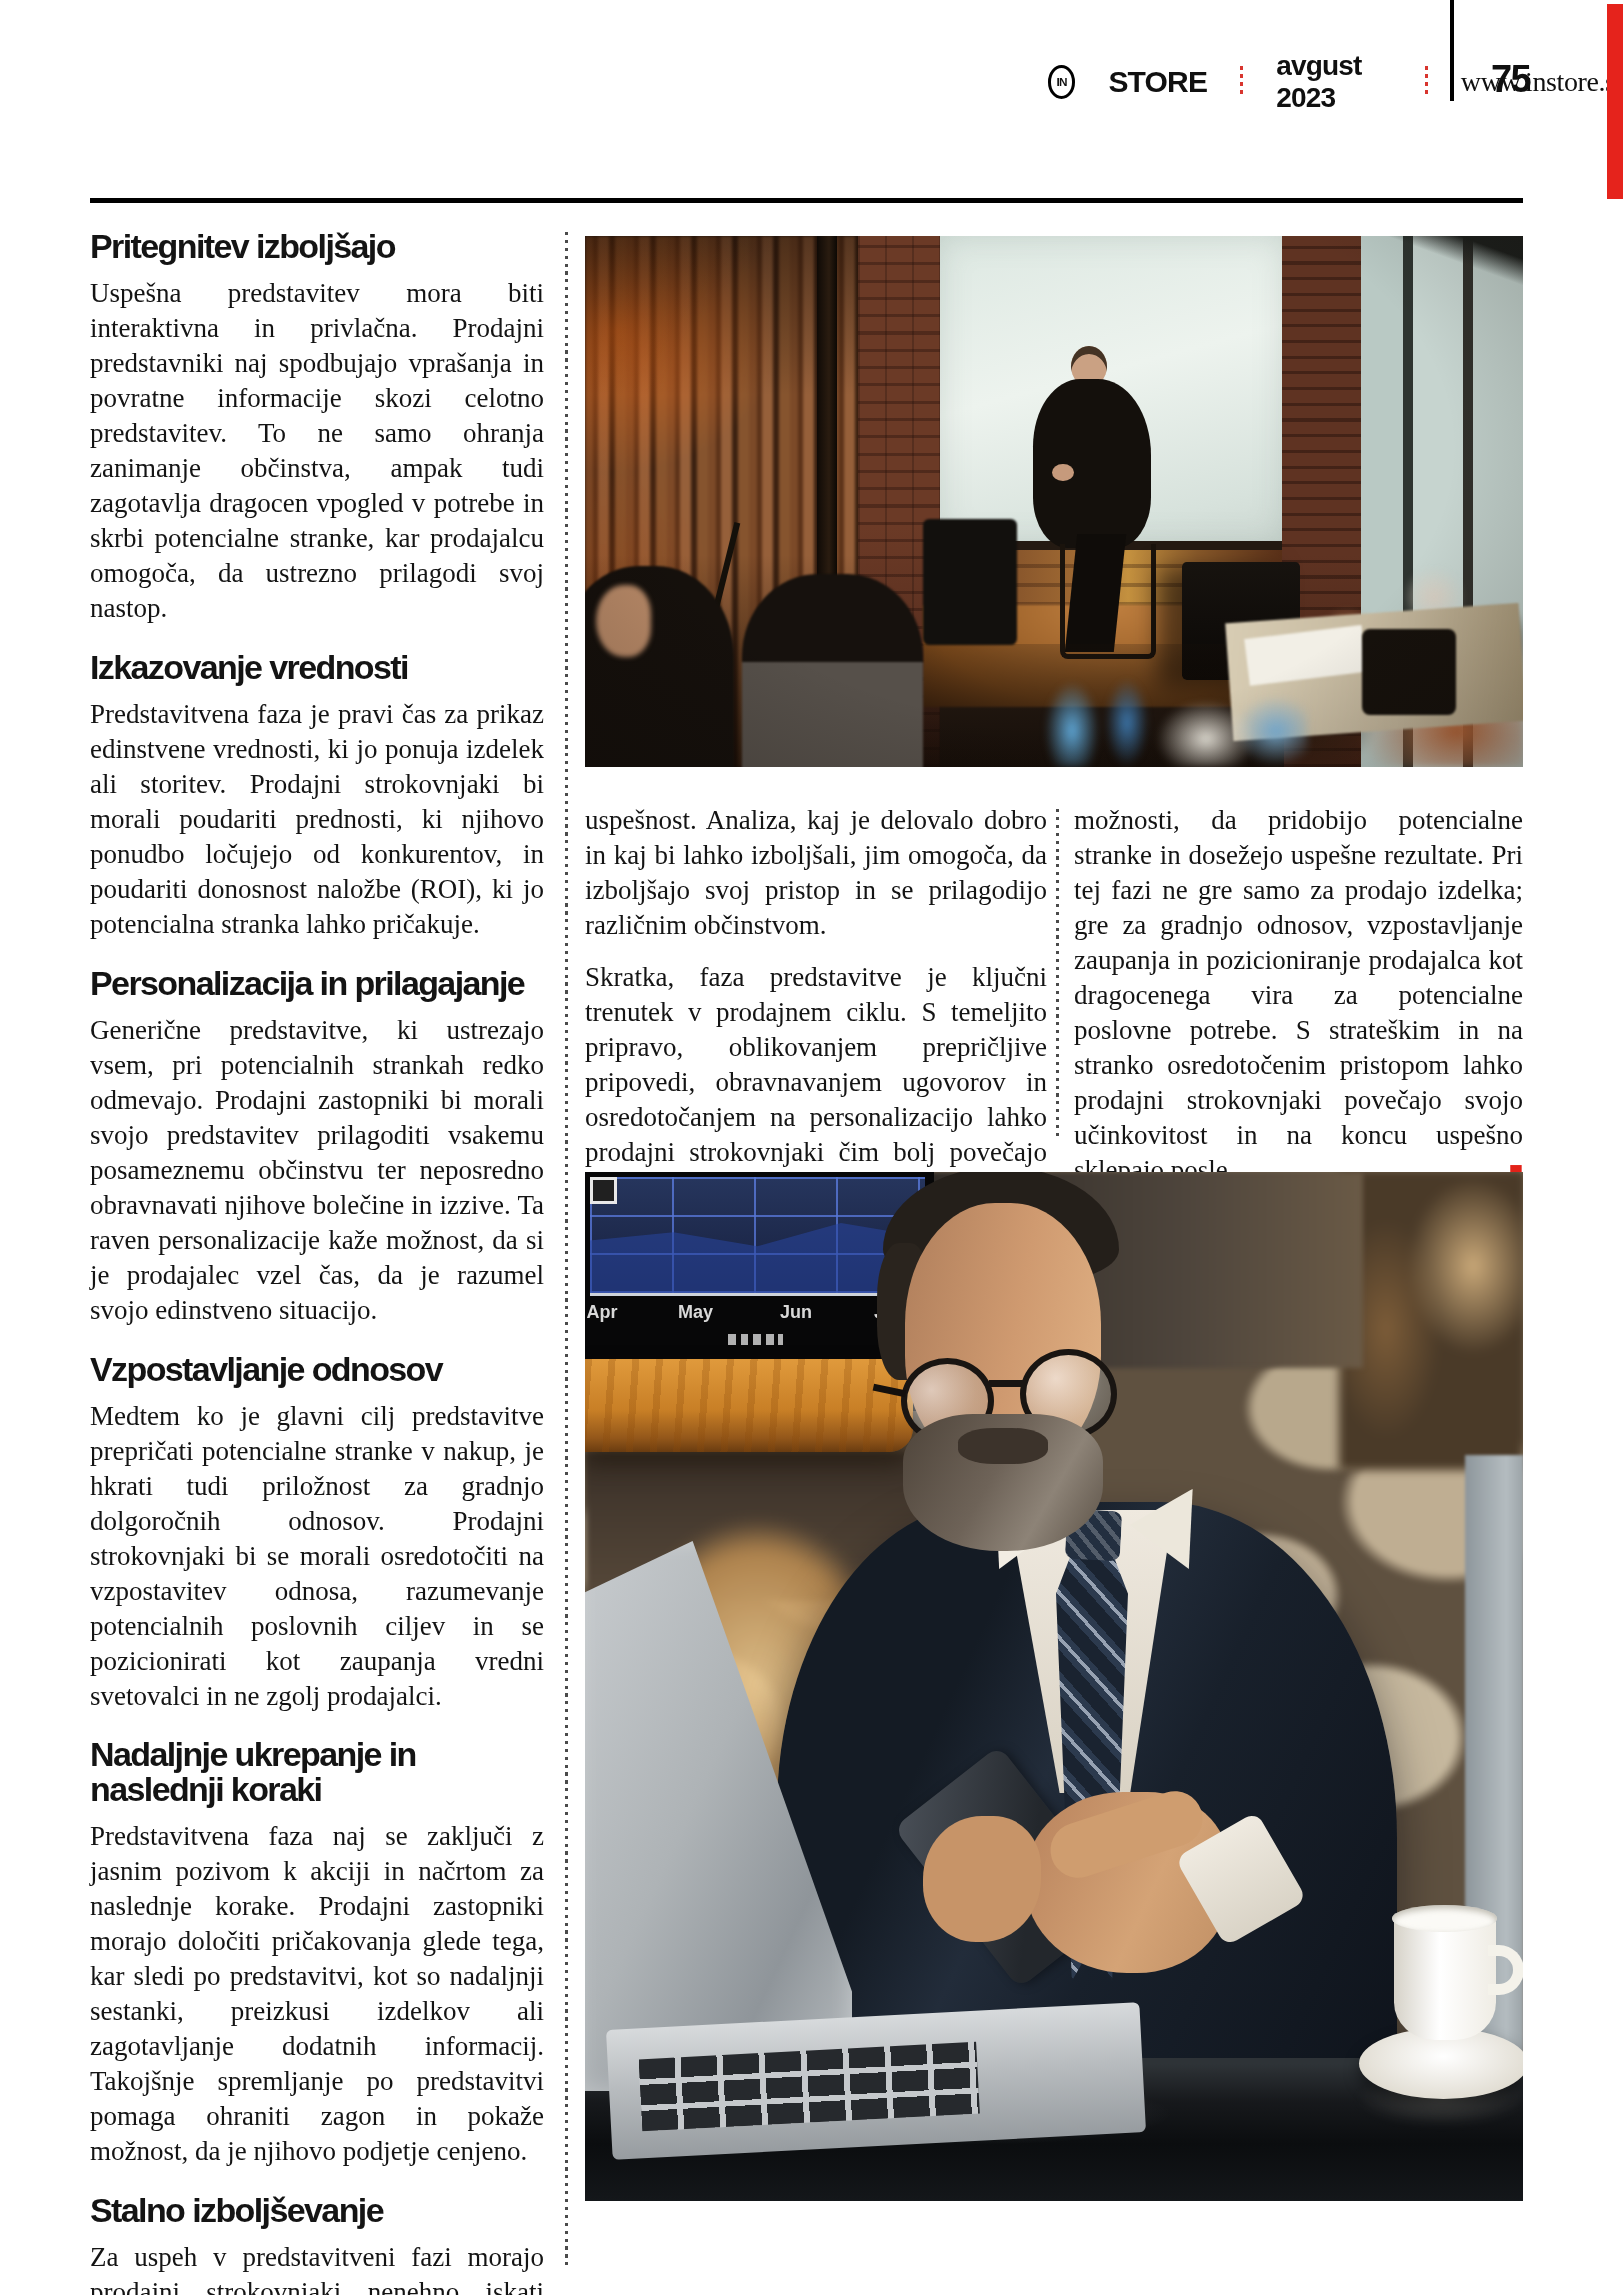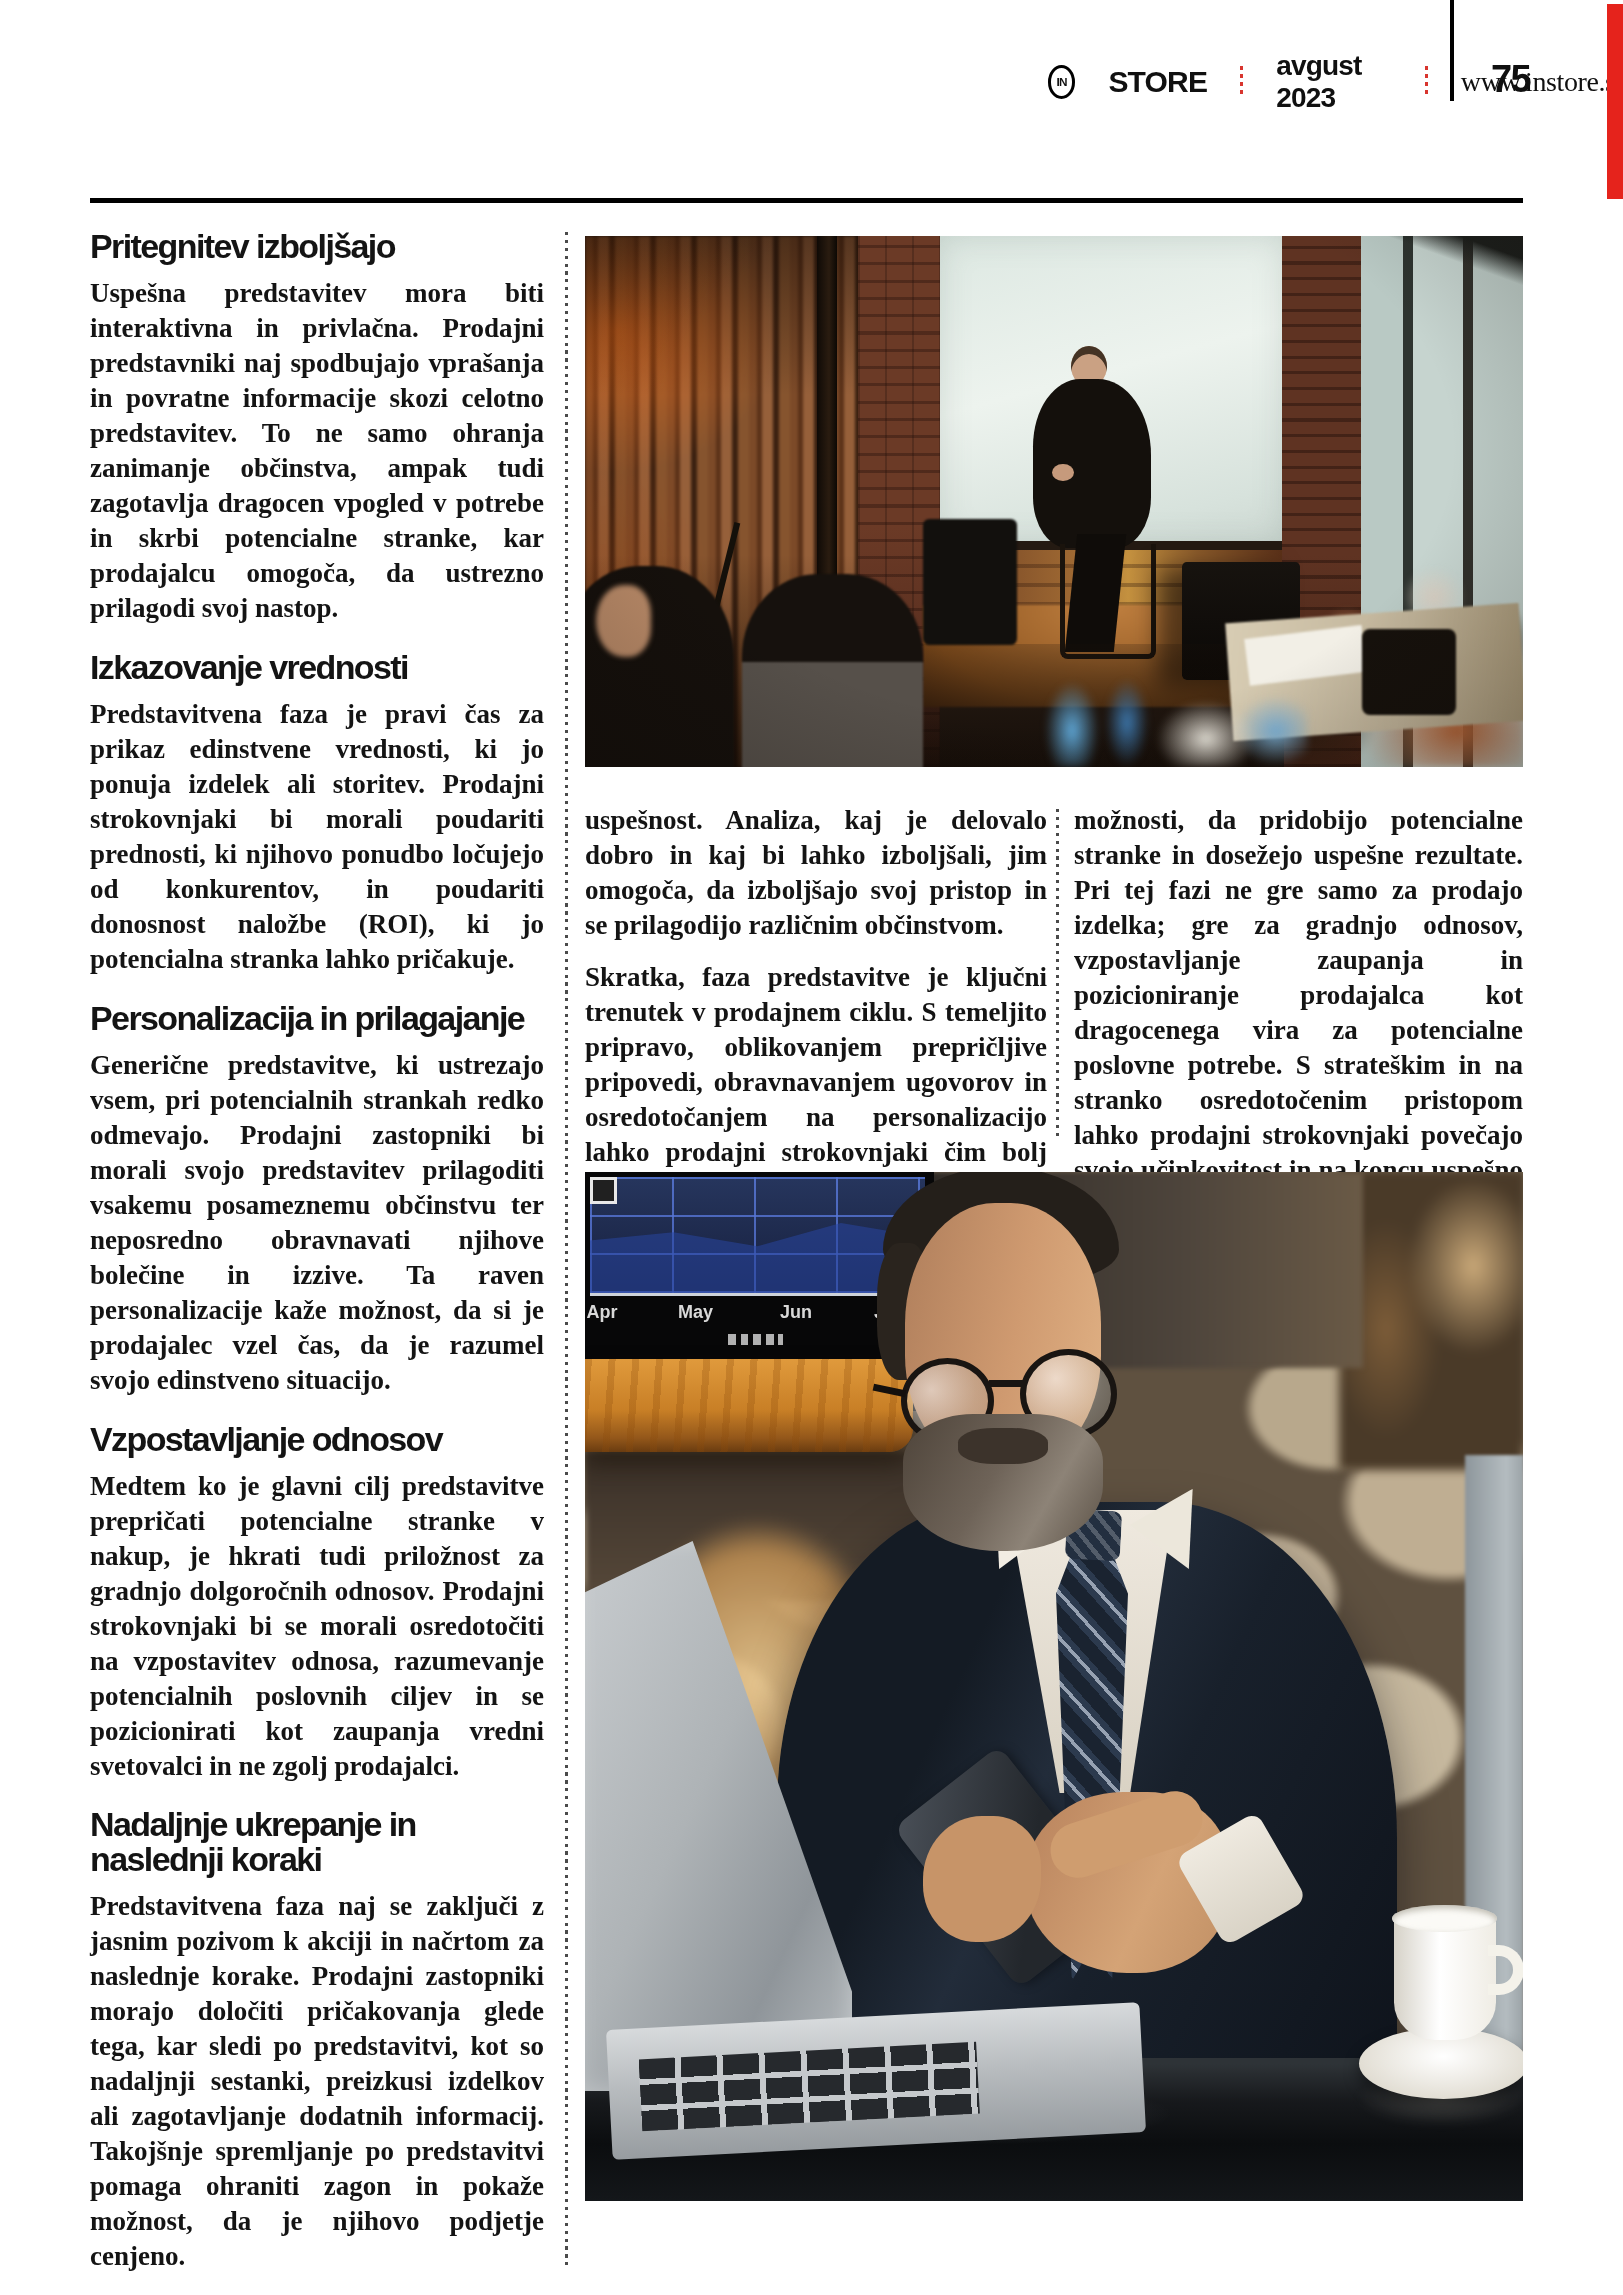--- a/index.html
+++ b/index.html
@@ -27,21 +27,21 @@
   #vdots-2{left:1056px;top:809px;height:330px;}
 
   
   .col{position:absolute;}
   #col1{left:90px;top:229px;width:454px;}
   #col2{left:585px;top:803px;width:462px;}
   #col3{left:1074px;top:803px;width:449px;}
   .sec-h{font-family:"Liberation Sans",sans-serif;font-weight:700;font-size:34px;line-height:1.02;
          letter-spacing:-1.6px;color:#141414;margin:23.6px 0 12.6px 0;}
   .sec-h:first-child{margin-top:0;}
-  .body-par{font-size:27px;line-height:35px;text-align:justify;margin:0 0 4.7px 0;color:#141414;font-weight:bold;}
+  .body-par{font-size:27px;line-height:35px;text-align:justify;margin:0 0 4.7px 0;color:#141414;}
   .body-par + .body-par{margin-top:17.3px;}
   .endmark{float:right;color:#e32219;font-size:23.6px;line-height:35px;}
 
   
   .photo{position:absolute;overflow:hidden;}
   .photo *{position:absolute;}
   #photo1{left:585px;top:236px;width:938px;height:531px;background:#2c2018;}
   #photo2{left:585px;top:1172px;width:938px;height:1029px;background:#8a7a62;}
 
   
@@ -254,20 +254,21 @@
   <h2 class="sec-h">Pritegnitev izboljšajo</h2>
   <p class="body-par">Uspešna predstavitev mora biti interaktivna in privlačna. Prodajni predstavniki naj spodbujajo vprašanja in povratne informacije skozi celotno predstavitev. To ne samo ohranja zanimanje občinstva, ampak tudi zagotavlja dragocen vpogled v potrebe in skrbi potencialne stranke, kar prodajalcu omogoča, da ustrezno prilagodi svoj nastop.</p>
   <h2 class="sec-h">Izkazovanje vrednosti</h2>
   <p class="body-par">Predstavitvena faza je pravi čas za prikaz edinstvene vrednosti, ki jo ponuja izdelek ali storitev. Prodajni strokovnjaki bi morali poudariti prednosti, ki njihovo ponudbo ločujejo od konkurentov, in poudariti donosnost naložbe (ROI), ki jo potencialna stranka lahko pričakuje.</p>
   <h2 class="sec-h">Personalizacija in prilagajanje</h2>
   <p class="body-par">Generične predstavitve, ki ustrezajo vsem, pri potencialnih strankah redko odmevajo. Prodajni zastopniki bi morali svojo predstavitev prilagoditi vsakemu posameznemu občinstvu ter neposredno obravnavati njihove bolečine in izzive. Ta raven personalizacije kaže možnost, da si je prodajalec vzel čas, da je razumel svojo edinstveno situacijo.</p>
   <h2 class="sec-h">Vzpostavljanje odnosov</h2>
   <p class="body-par">Medtem ko je glavni cilj predstavitve prepričati potencialne stranke v nakup, je hkrati tudi priložnost za gradnjo dolgoročnih odnosov. Prodajni strokovnjaki bi se morali osredotočiti na vzpostavitev odnosa, razumevanje potencialnih poslovnih ciljev in se pozicionirati kot zaupanja vredni svetovalci in ne zgolj prodajalci.</p>
   <h2 class="sec-h">Nadaljnje ukrepanje in naslednji koraki</h2>
   <p class="body-par">Predstavitvena faza naj se zaključi z jasnim pozivom k akciji in načrtom za naslednje korake. Prodajni zastopniki morajo določiti pričakovanja glede tega, kar sledi po predstavitvi, kot so nadaljnji sestanki, preizkusi izdelkov ali zagotavljanje dodatnih informacij. Takojšnje spremljanje po predstavitvi pomaga ohraniti zagon in pokaže možnost, da je njihovo podjetje cenjeno.</p>
+  <h2 class="sec-h">Stalno izboljševanje</h2>
   <p class="body-par">Za uspeh v predstavitveni fazi morajo prodajni strokovnjaki nenehno iskati povratne informacije in ocenjevati svojo</p>
 </div>
 
 <div class="photo" id="photo1">
   <div class="p1-curtains"></div>
   <div class="p1-curtain-shadow"></div>
   <div class="p1-tripod"></div>
   <div class="p1-pole"></div>
   <div class="p1-brick-left"></div>
   <div class="p1-screen"></div>

